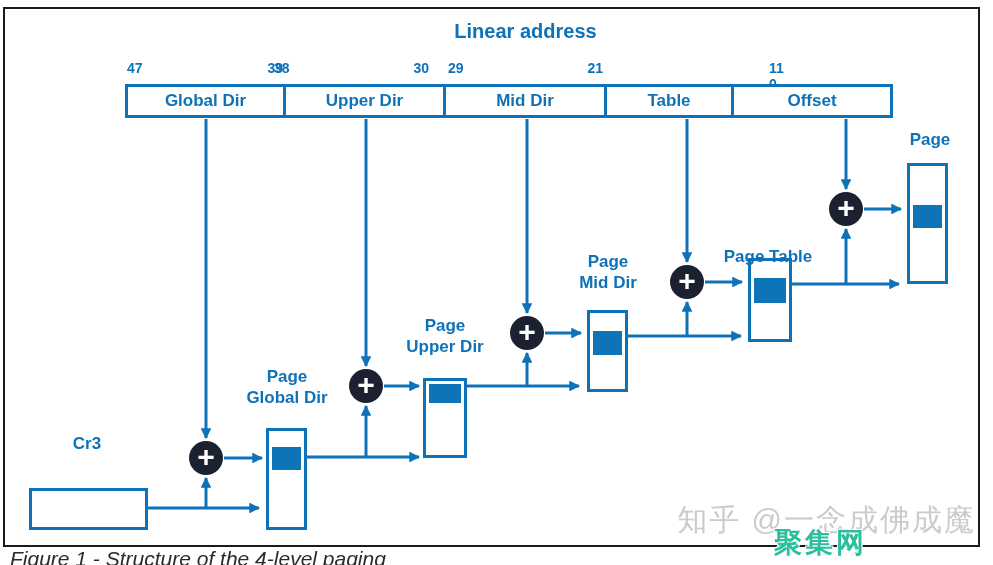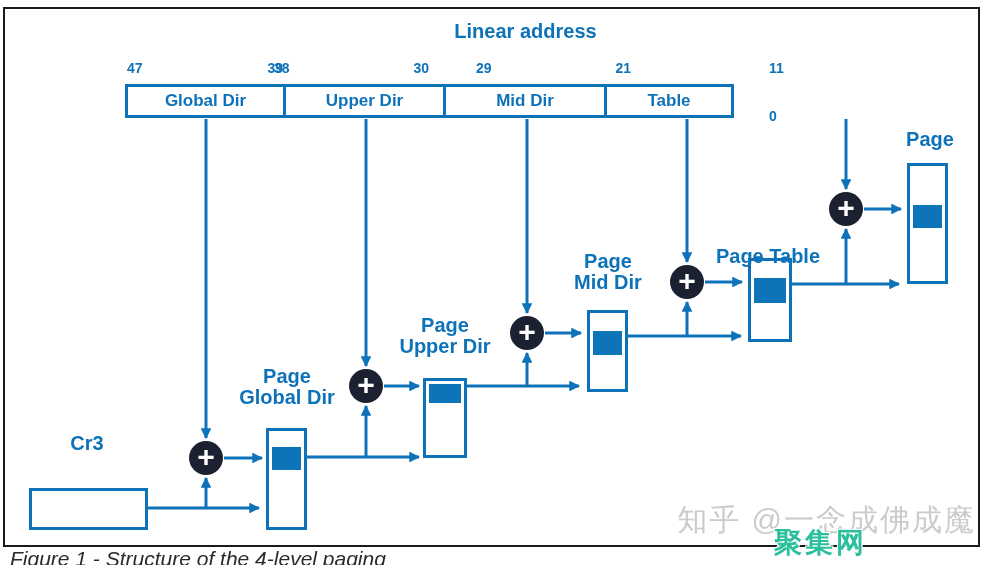--- a/index.html
+++ b/index.html
@@ -4,35 +4,35 @@
 <style>
   html,body{margin:0;padding:0;background:#fff;}
   .canvas{position:relative;width:993px;height:565px;background:#fff;overflow:hidden;
           font-family:"Liberation Sans",sans-serif;}
   .frame{position:absolute;left:3px;top:7px;width:977px;height:540px;
          border:2px solid #1a1a1a;box-sizing:border-box;background:#fff;}
   .title{position:absolute;left:125px;top:20px;width:801px;text-align:center;
          font-size:20px;font-weight:bold;color:#0e72b8;}
   
   .bits{position:absolute;top:60px;height:16px;display:flex;justify-content:space-between;
-        font-size:14px;font-weight:bold;color:#0e72b8;line-height:16px;gap:32px;}
+        font-size:14px;font-weight:bold;color:#0e72b8;line-height:16px;}
   
   .fieldrow{position:absolute;left:125px;top:84px;height:34px;display:flex;}
   .fieldcell{box-sizing:border-box;height:34px;border:3px solid #0e72b8;background:#fff;
              display:flex;align-items:center;justify-content:center;
              font-size:17px;font-weight:bold;color:#0e72b8;}
   .fieldcell + .fieldcell{margin-left:-3px;}
   
   .pbox{position:absolute;box-sizing:border-box;border:3px solid #0e72b8;background:#fff;}
   .band{position:absolute;left:3px;right:3px;background:#0e74ba;}
   
   .plus{position:absolute;width:34px;height:34px;border-radius:50%;background:#1b2130;
         color:#fff;font-size:30px;font-weight:bold;line-height:31px;text-align:center;}
   
-  .blabel{position:absolute;text-align:center;font-size:20px;font-weight:bold;
+  .blabel{position:absolute;text-align:center;font-size:17px;font-weight:bold;
           color:#0e72b8;line-height:21px;}
   svg.wires{position:absolute;left:0;top:0;pointer-events:none;}
   .wm-zhihu{position:absolute;right:17px;top:500px;font-size:30px;color:#cbcbcb;
             letter-spacing:2px;text-shadow:1px 1px 0 #ffffff;margin-left:44px;}
   .wm-site{position:absolute;left:774px;top:524px;font-size:28px;font-weight:bold;
            color:#2bbf9e;letter-spacing:3px;
            text-shadow:-1px -1px 0 #fff,1px -1px 0 #fff,-1px 1px 0 #fff,1px 1px 0 #fff;}
   .caption{position:absolute;left:10px;top:547px;font-size:21px;font-style:italic;
            color:#2b2b2b;white-space:nowrap;}
 </style>
@@ -80,41 +80,44 @@
   <div class="title">Linear address</div>
 
   <div class="bits" style="left:127px;width:156px;">
     <span>47</span>
     <span>39</span>
   </div>
   <div class="bits" style="left:274px;width:155px;">
     <span>38</span>
     <span>30</span>
   </div>
-  <div class="bits" style="left:448px;width:155px;margin-left:28px;">
+  <div class="bits" style="left:448px;width:155px;">
     <span>29</span>
     <span>21</span>
   </div>
   <div class="bits" style="left:769px;width:153px;flex-direction:column;">
     <span>11</span>
     <span>0</span>
   </div>
 
   <div class="fieldrow">
     <div class="fieldcell" style="width:161px;">
       <span>Global Dir</span>
     </div>
     <div class="fieldcell" style="width:163px;">
       <span>Upper Dir</span>
     </div>
     <div class="fieldcell" style="width:164px;">
       <span>Mid Dir</span>
     </div>
     <div class="fieldcell" style="width:130px;">
       <span>Table</span>
+    </div>
+    <div class="fieldcell" style="width:162px;">
+      <span>Offset</span>
     </div>
   </div>
 
   <div class="pbox" style="left:29px;top:488px;width:119px;height:42px;"></div>
 
   <div class="pbox" style="left:266px;top:428px;width:41px;height:102px;">
     <div class="band" style="top:16px;height:23px;"></div>
   </div>
 
   <div class="pbox" style="left:423px;top:378px;width:44px;height:80px;">

